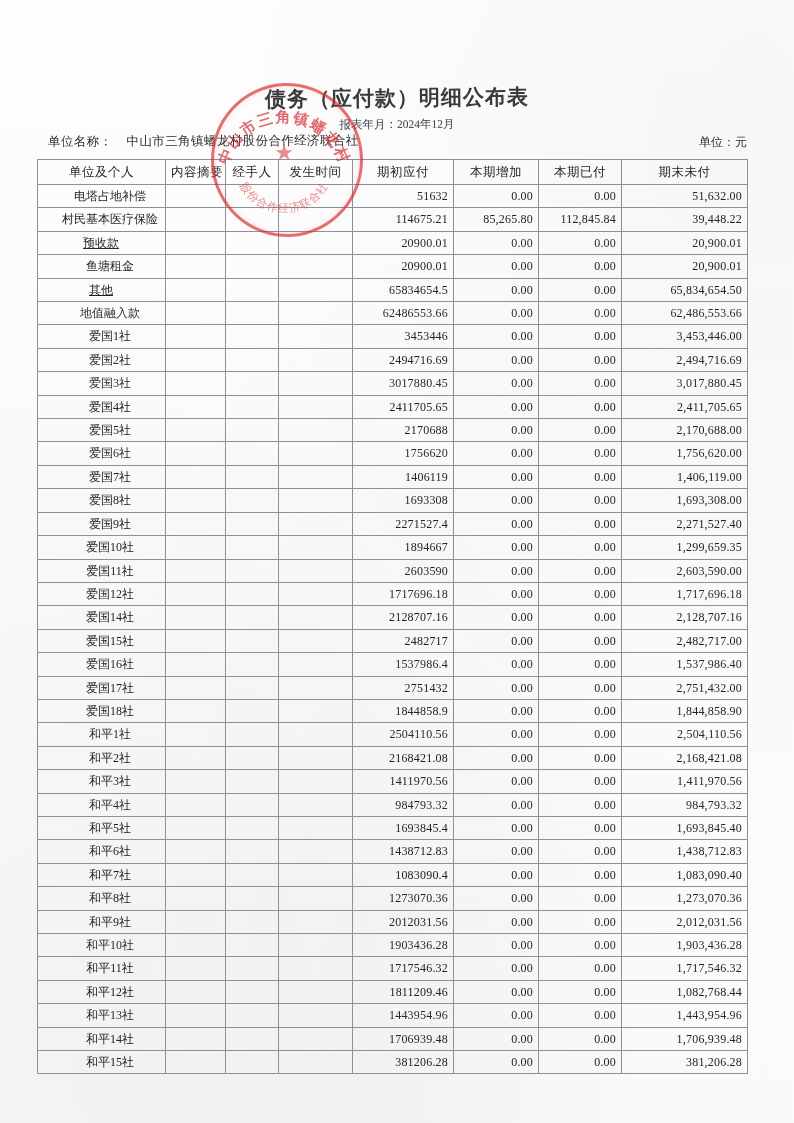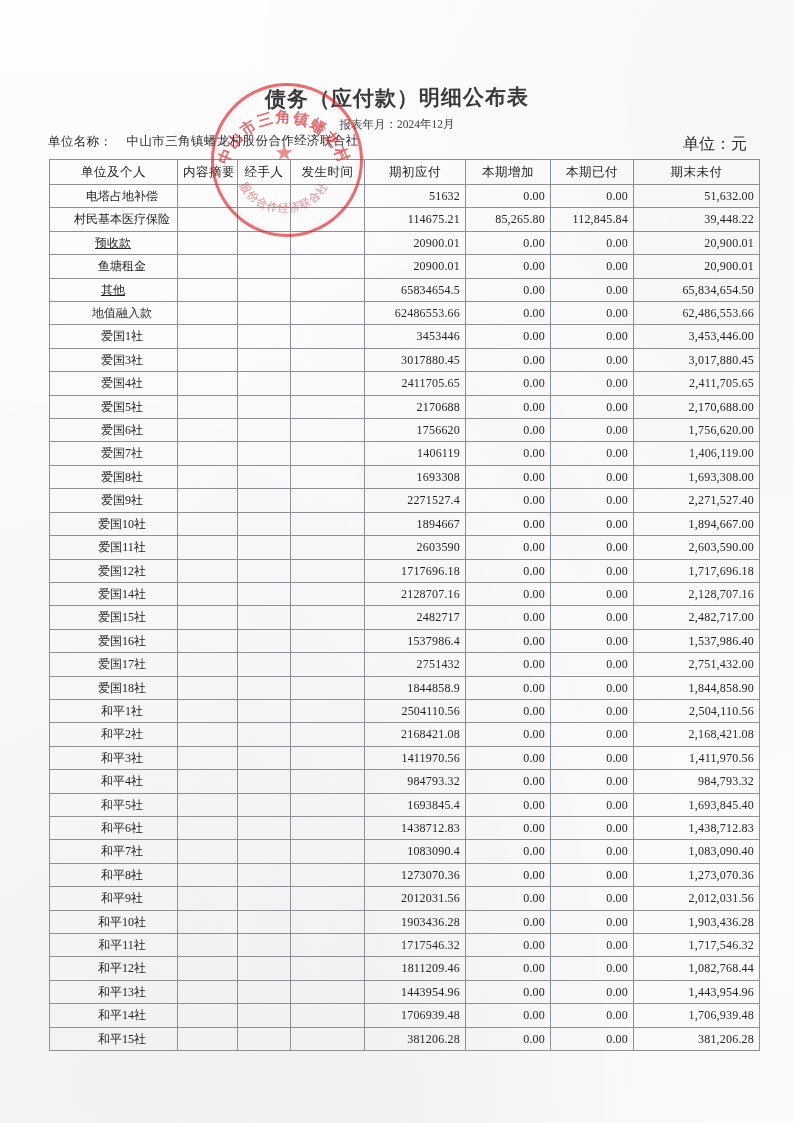--- a/index.html
+++ b/index.html
@@ -64,21 +64,21 @@
     color: #2e2e2e;
     letter-spacing: 0.4px;
     z-index: 4;
     transform: rotate(-0.25deg);
   }
   .unit-name .label { margin-right: 14px; text-align: center; }
   .unit-right {
     position: absolute;
     top: 134px;
     right: 47px;
-    font-size: 16px;
+    font-size: 12px;
     color: #2e2e2e;
     z-index: 4;
   }
 
   
   .smudge {
     position: absolute;
     font-size: 13px;
     color: rgba(120,130,145,0.30);
     letter-spacing: 5px;
@@ -167,21 +167,20 @@
     left: 37px;
     top: 159px;
     width: 710px;
     z-index: 3;
   }
   table.ledger {
     border-collapse: collapse;
     width: 710px;
     table-layout: fixed;
     background: transparent;
-    margin-left: 12px;
   }
   table.ledger th,
   table.ledger td {
     border: 1px solid #8c9097;
     height: 22.4px;
     padding: 0 5px;
     font-size: 12px;
     color: #232323;
     font-weight: normal;
     line-height: 22.4px;
@@ -342,20 +341,30 @@
           <td class="name lvl1">爱国1社</td>
           <td class="blank"></td>
           <td class="blank"></td>
           <td class="blank"></td>
           <td class="num">3453446</td>
           <td class="num">0.00</td>
           <td class="num">0.00</td>
           <td class="num">3,453,446.00</td>
         </tr>
         <tr>
+          <td class="name lvl1">爱国2社</td>
+          <td class="blank"></td>
+          <td class="blank"></td>
+          <td class="blank"></td>
+          <td class="num">2494716.69</td>
+          <td class="num">0.00</td>
+          <td class="num">0.00</td>
+          <td class="num">2,494,716.69</td>
+        </tr>
+        <tr>
           <td class="name lvl1">爱国3社</td>
           <td class="blank"></td>
           <td class="blank"></td>
           <td class="blank"></td>
           <td class="num">3017880.45</td>
           <td class="num">0.00</td>
           <td class="num">0.00</td>
           <td class="num">3,017,880.45</td>
         </tr>
         <tr>
@@ -419,21 +428,21 @@
           <td class="num">2,271,527.40</td>
         </tr>
         <tr>
           <td class="name lvl1">爱国10社</td>
           <td class="blank"></td>
           <td class="blank"></td>
           <td class="blank"></td>
           <td class="num">1894667</td>
           <td class="num">0.00</td>
           <td class="num">0.00</td>
-          <td class="num">1,894,667.00</td>
+          <td class="num">1,299,659.35</td>
         </tr>
         <tr>
           <td class="name lvl1">爱国11社</td>
           <td class="blank"></td>
           <td class="blank"></td>
           <td class="blank"></td>
           <td class="num">2603590</td>
           <td class="num">0.00</td>
           <td class="num">0.00</td>
           <td class="num">2,603,590.00</td>

